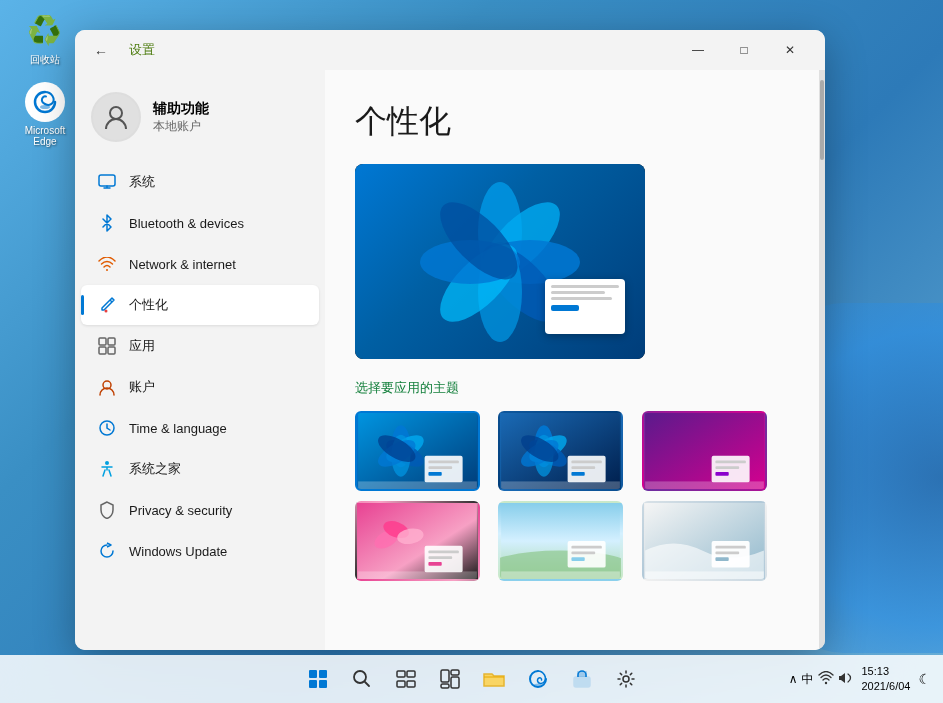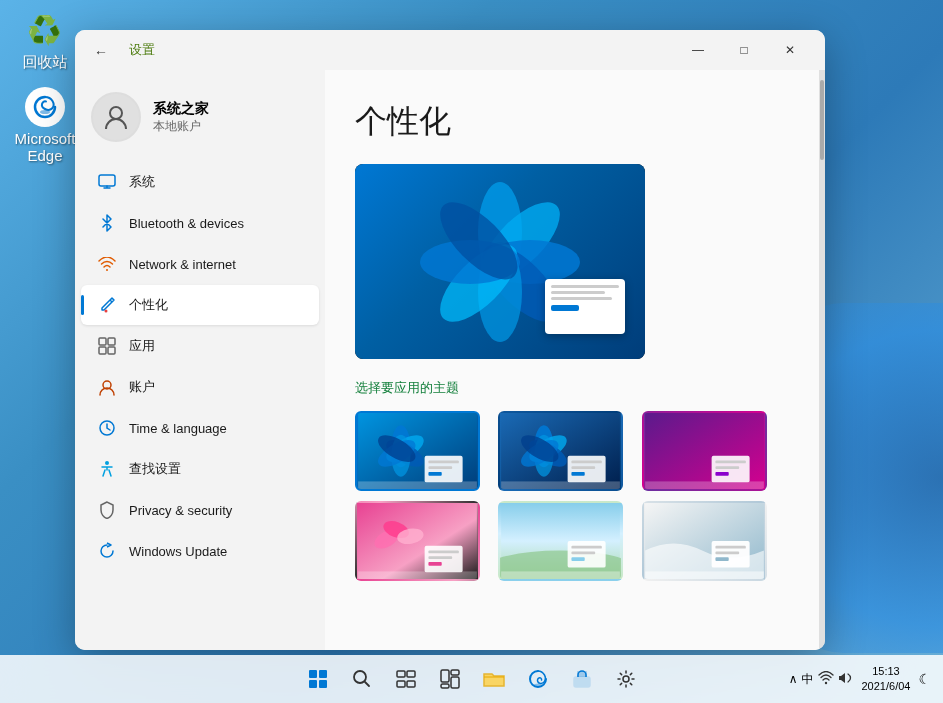--- a/index.html
+++ b/index.html
@@ -39,21 +39,21 @@
     .desktop-icon .icon-img {
       width: 40px;
       height: 40px;
       display: flex;
       align-items: center;
       justify-content: center;
       font-size: 28px;
     }
     .desktop-icon .icon-label {
       color: white;
-      font-size: 15px;
+      font-size: 10px;
       text-align: center;
       margin-top: 3px;
       text-shadow: 1px 1px 2px rgba(0,0,0,0.5);
     }
 
     
     .taskbar {
       position: absolute;
       bottom: 0;
       left: 0;
@@ -85,21 +85,21 @@
       font-size: 20px;
     }
     .taskbar-right {
       display: flex;
       align-items: center;
       gap: 8px;
       margin-left: auto;
     }
     .taskbar-time {
       font-size: 11px;
-      text-align: center;
+      text-align: left;
       line-height: 1.4;
       color: #000;
     }
     .taskbar-sys {
       display: flex;
       align-items: center;
       gap: 4px;
       font-size: 12px;
     }
 
@@ -446,21 +446,21 @@
       <div class="sidebar">
 
         <div class="user-profile">
           <div class="user-avatar">
             <svg width="28" height="28" viewBox="0 0 28 28" fill="none">
               <circle cx="14" cy="10" r="6" stroke="#555" stroke-width="2" fill="none"></circle>
               <path d="M4 26c0-5.52 4.48-10 10-10s10 4.48 10 10" stroke="#555" stroke-width="2" fill="none"></path>
             </svg>
           </div>
           <div class="user-info">
-            <div class="user-name">系统之家</div>
+            <div class="user-name">辅助功能</div>
             <div class="user-type">本地账户</div>
           </div>
         </div>
 
 
         <div class="nav-item">
           <span class="nav-icon" style="color:#0078d4;">
             <svg width="18" height="18" viewBox="0 0 18 18" fill="none">
                 <rect x="1" y="2" width="16" height="11" rx="2" stroke="#0078d4" stroke-width="1.5" fill="none"></rect>
                 <path d="M6 15h6M9 13v2" stroke="#0078d4" stroke-width="1.5" stroke-linecap="round"></path>
@@ -534,21 +534,21 @@
         </div>
 
 
         <div class="nav-item">
           <span class="nav-icon" style="color:#00a0e0;">
             <svg width="18" height="18" viewBox="0 0 18 18" fill="none">
                 <circle cx="9" cy="3" r="2" fill="#00a0e0"></circle>
                 <path d="M4 7h10M7 10l-2 6M11 10l2 6M9 7v3" stroke="#00a0e0" stroke-width="1.5" stroke-linecap="round"></path>
               </svg>
           </span>
-          <span class="nav-label">查找设置</span>
+          <span class="nav-label">系统之家</span>
         </div>
 
         <div class="nav-item">
           <span class="nav-icon" style="color:#666;">
             <svg width="16" height="18" viewBox="0 0 16 18" fill="none">
                 <path d="M8 1L2 4v5c0 3.87 2.57 7.5 6 8.5C11.43 16.5 14 12.87 14 9V4L8 1z" stroke="#666" stroke-width="1.5" fill="none"></path>
               </svg>
           </span>
           <span class="nav-label">Privacy &amp; security</span>
         </div>

